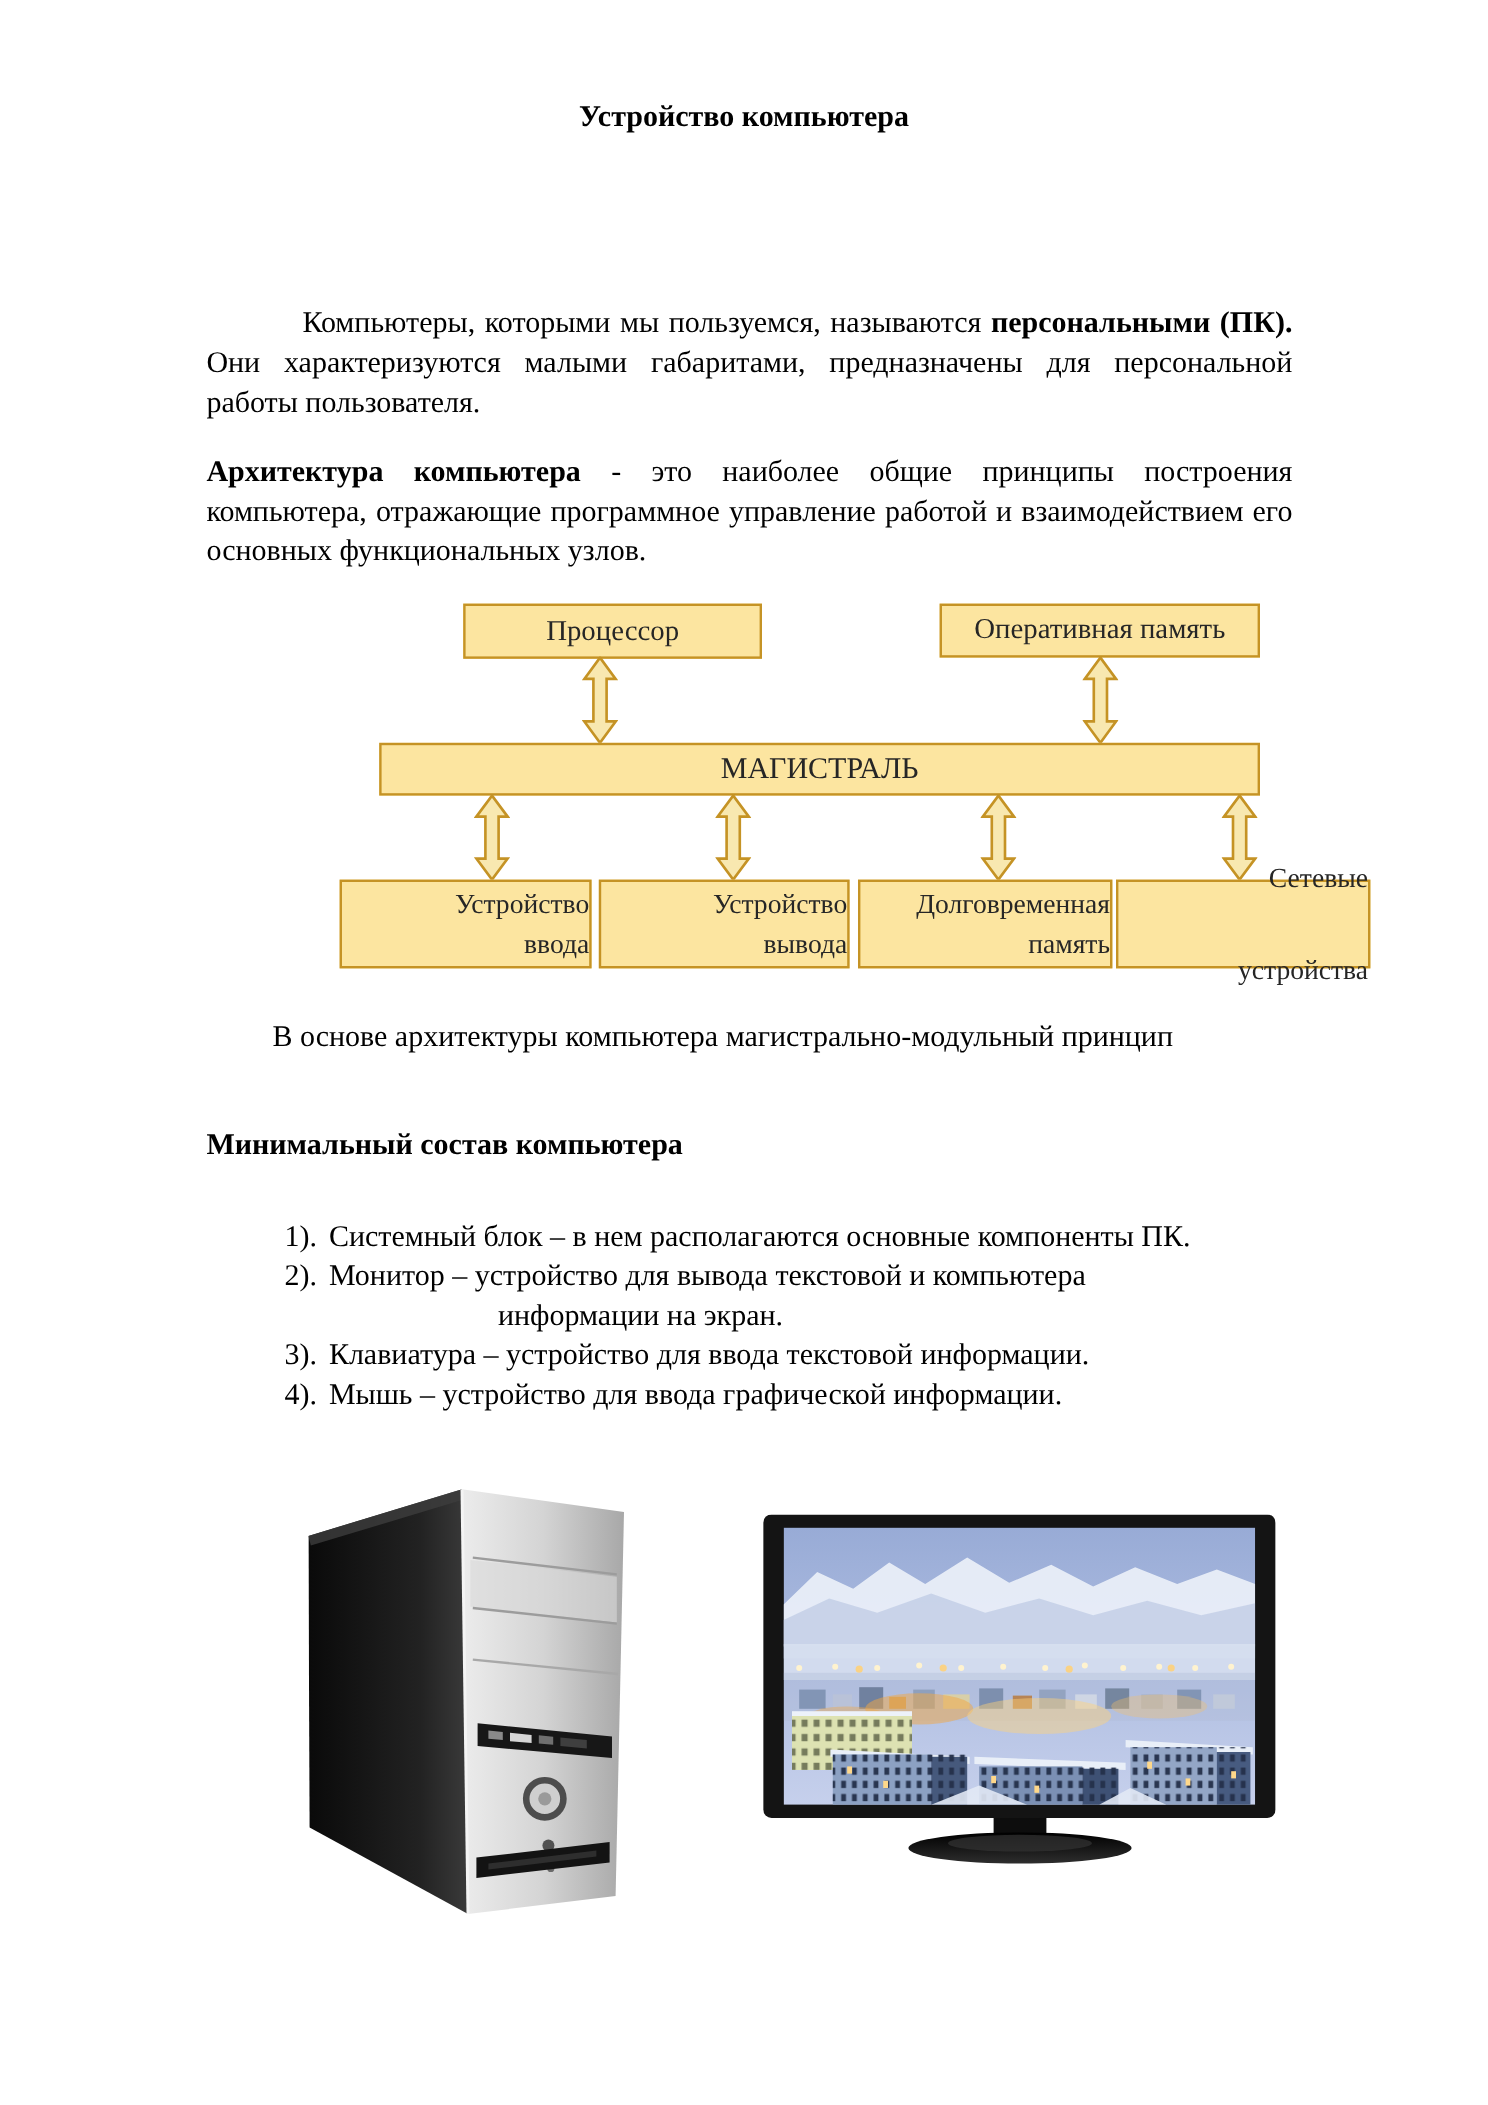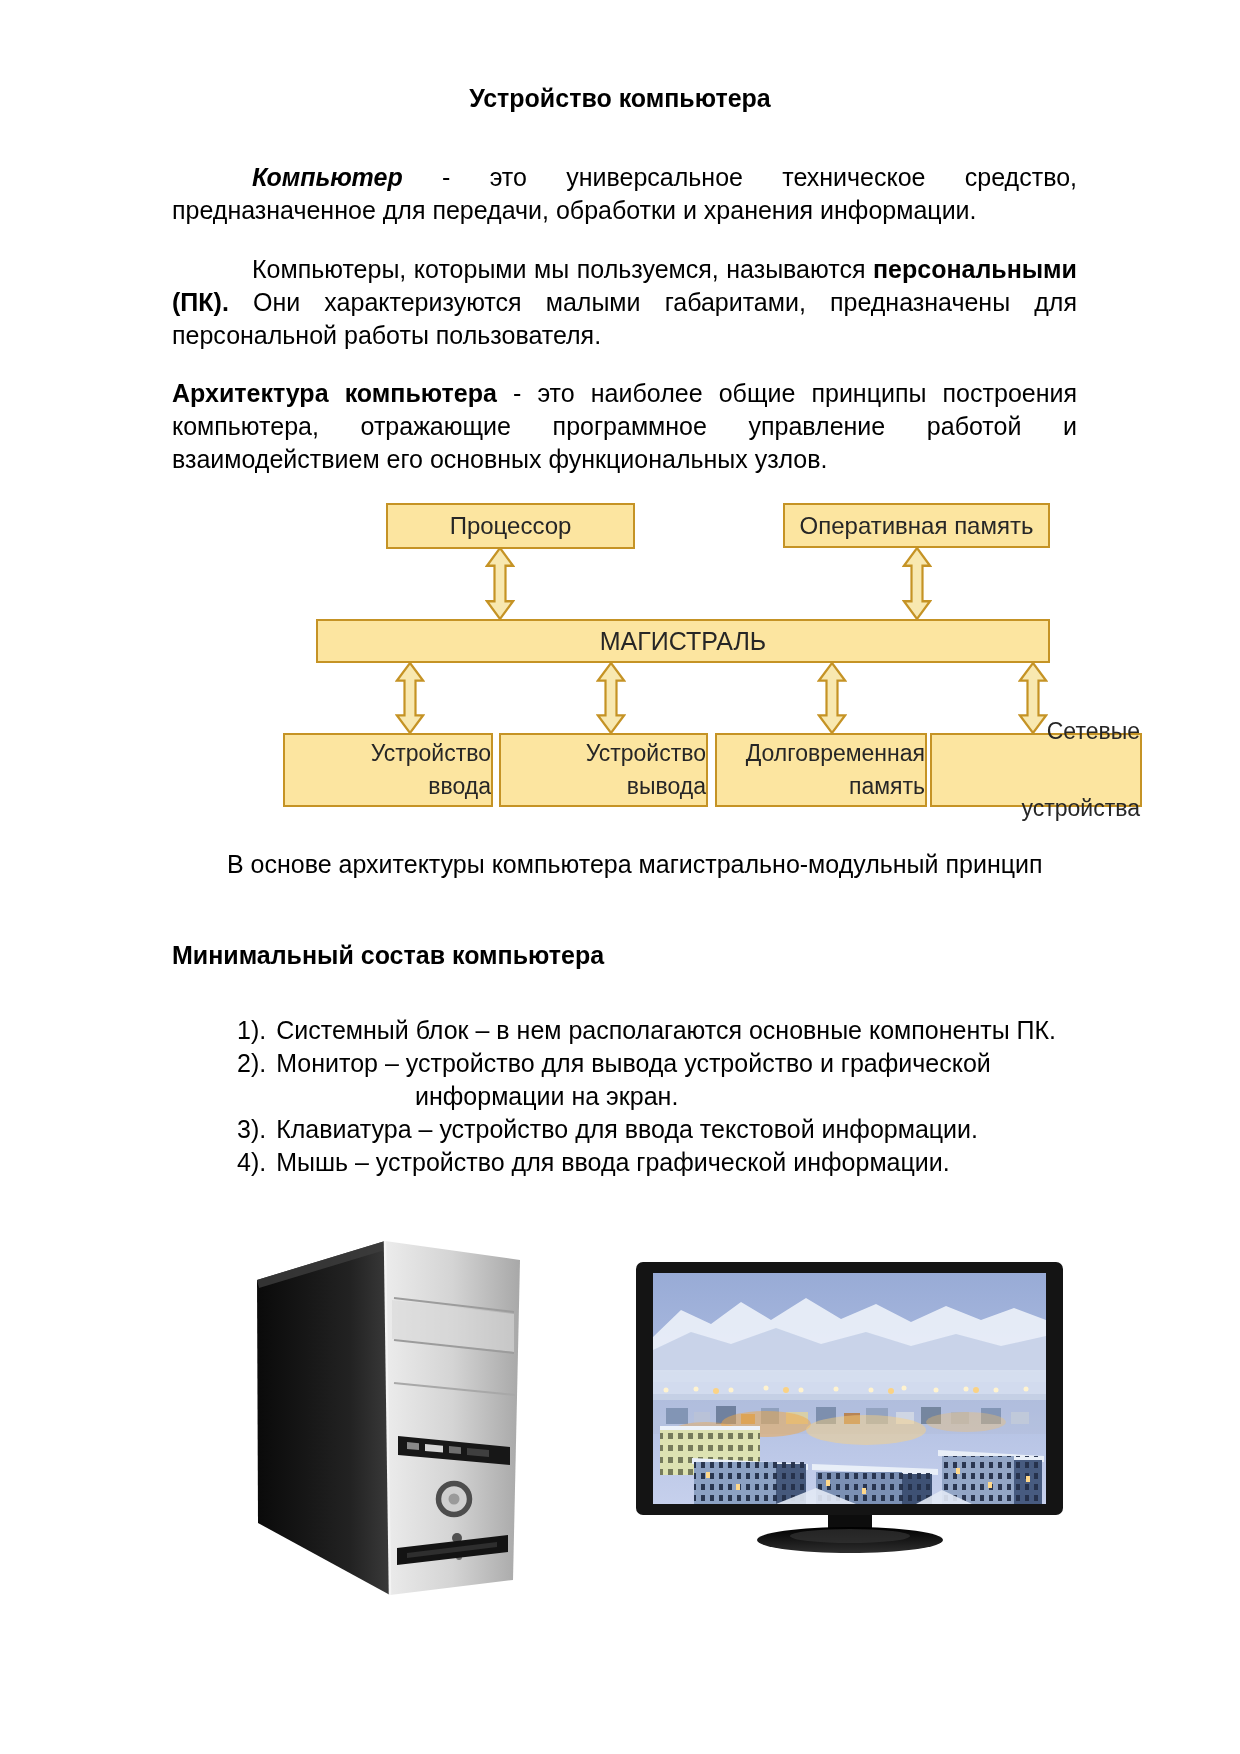--- a/index.html
+++ b/index.html
@@ -6,21 +6,21 @@
     --box-fill:#fce5a0;
     --box-border:#c59325;
     --arrow-fill:#f8e8b0;
     --dlabel:#262626;
   }
   html,body{margin:0;padding:0;background:#ffffff;}
   .page{
     position:relative;
     width:1240px;height:1754px;
     background:#ffffff;
-    font-family:Liberation Sans, sans-serif;
+    font-family:Liberation Serif, serif;
     color:#000;
     overflow:hidden;
   }
   .abs{position:absolute;}
   .doc-title{top:84px;left:0;width:1240px;text-align:center;font-size:25px;font-weight:bold;}
   .para{left:172px;width:905px;font-size:25px;line-height:33px;text-align:justify;}
   .indent{text-indent:80px;}
   .p1{top:136px;}
   .p2{top:228px;}
   .p3{top:352px;}
@@ -44,21 +44,20 @@
   .dbl-arrow{position:absolute;width:30px;}
   .fig{position:absolute;}
 </style>
 </head>
 <body>
 
 <div class="page">
 
   <div class="abs doc-title">Устройство компьютера</div>
 
-  <p class="abs para indent p1"><span class="bolditalic">Компьютер</span><span> - это универсальное техническое средство, предназначенное для передачи, обработки и хранения информации.</span></p>
 
   <p class="abs para indent p2"><span>Компьютеры, которыми мы пользуемся, называются </span><span class="bold">персональными (ПК).</span><span> Они характеризуются малыми габаритами, предназначены для персональной работы пользователя.</span></p>
 
   <p class="abs para p3"><span class="bold">Архитектура компьютера</span><span> - это наиболее общие принципы построения компьютера, отражающие программное управление работой и взаимодействием его основных функциональных узлов.</span></p>
 
   <div>
 
     <div class="dbox" style="left:386px;top:503px;width:249px;height:46px;">
       <span>Процессор</span>
     </div>
@@ -108,21 +107,21 @@
       <div>устройства</div>
     </div>
   </div>
 
   <div class="abs heading">Минимальный состав компьютера</div>
 
   <div class="abs note">В основе архитектуры компьютера магистрально-модульный принцип</div>
 
   <div class="abs list">
     <div><span class="li-num">1).</span><span>Системный блок – в нем располагаются основные компоненты ПК.</span></div>
-    <div><span class="li-num">2).</span><span>Монитор – устройство для вывода устройство и графической</span></div>
+    <div><span class="li-num">2).</span><span>Монитор – устройство для вывода текстовой и компьютера</span></div>
     <div class="li-cont">информации на экран.</div>
     <div><span class="li-num">3).</span><span>Клавиатура – устройство для ввода текстовой информации.</span></div>
     <div><span class="li-num">4).</span><span>Мышь – устройство для ввода графической информации.</span></div>
   </div>
 
   <svg class="fig" style="left:257px;top:1240px;" width="263" height="357" viewBox="0 0 263 357">
     <defs>
       <linearGradient id="sideG" x1="0" y1="0" x2="1" y2="0">
         <stop offset="0" stop-color="#0a0a0a"></stop>
           <stop offset="0.7" stop-color="#222222"></stop>

